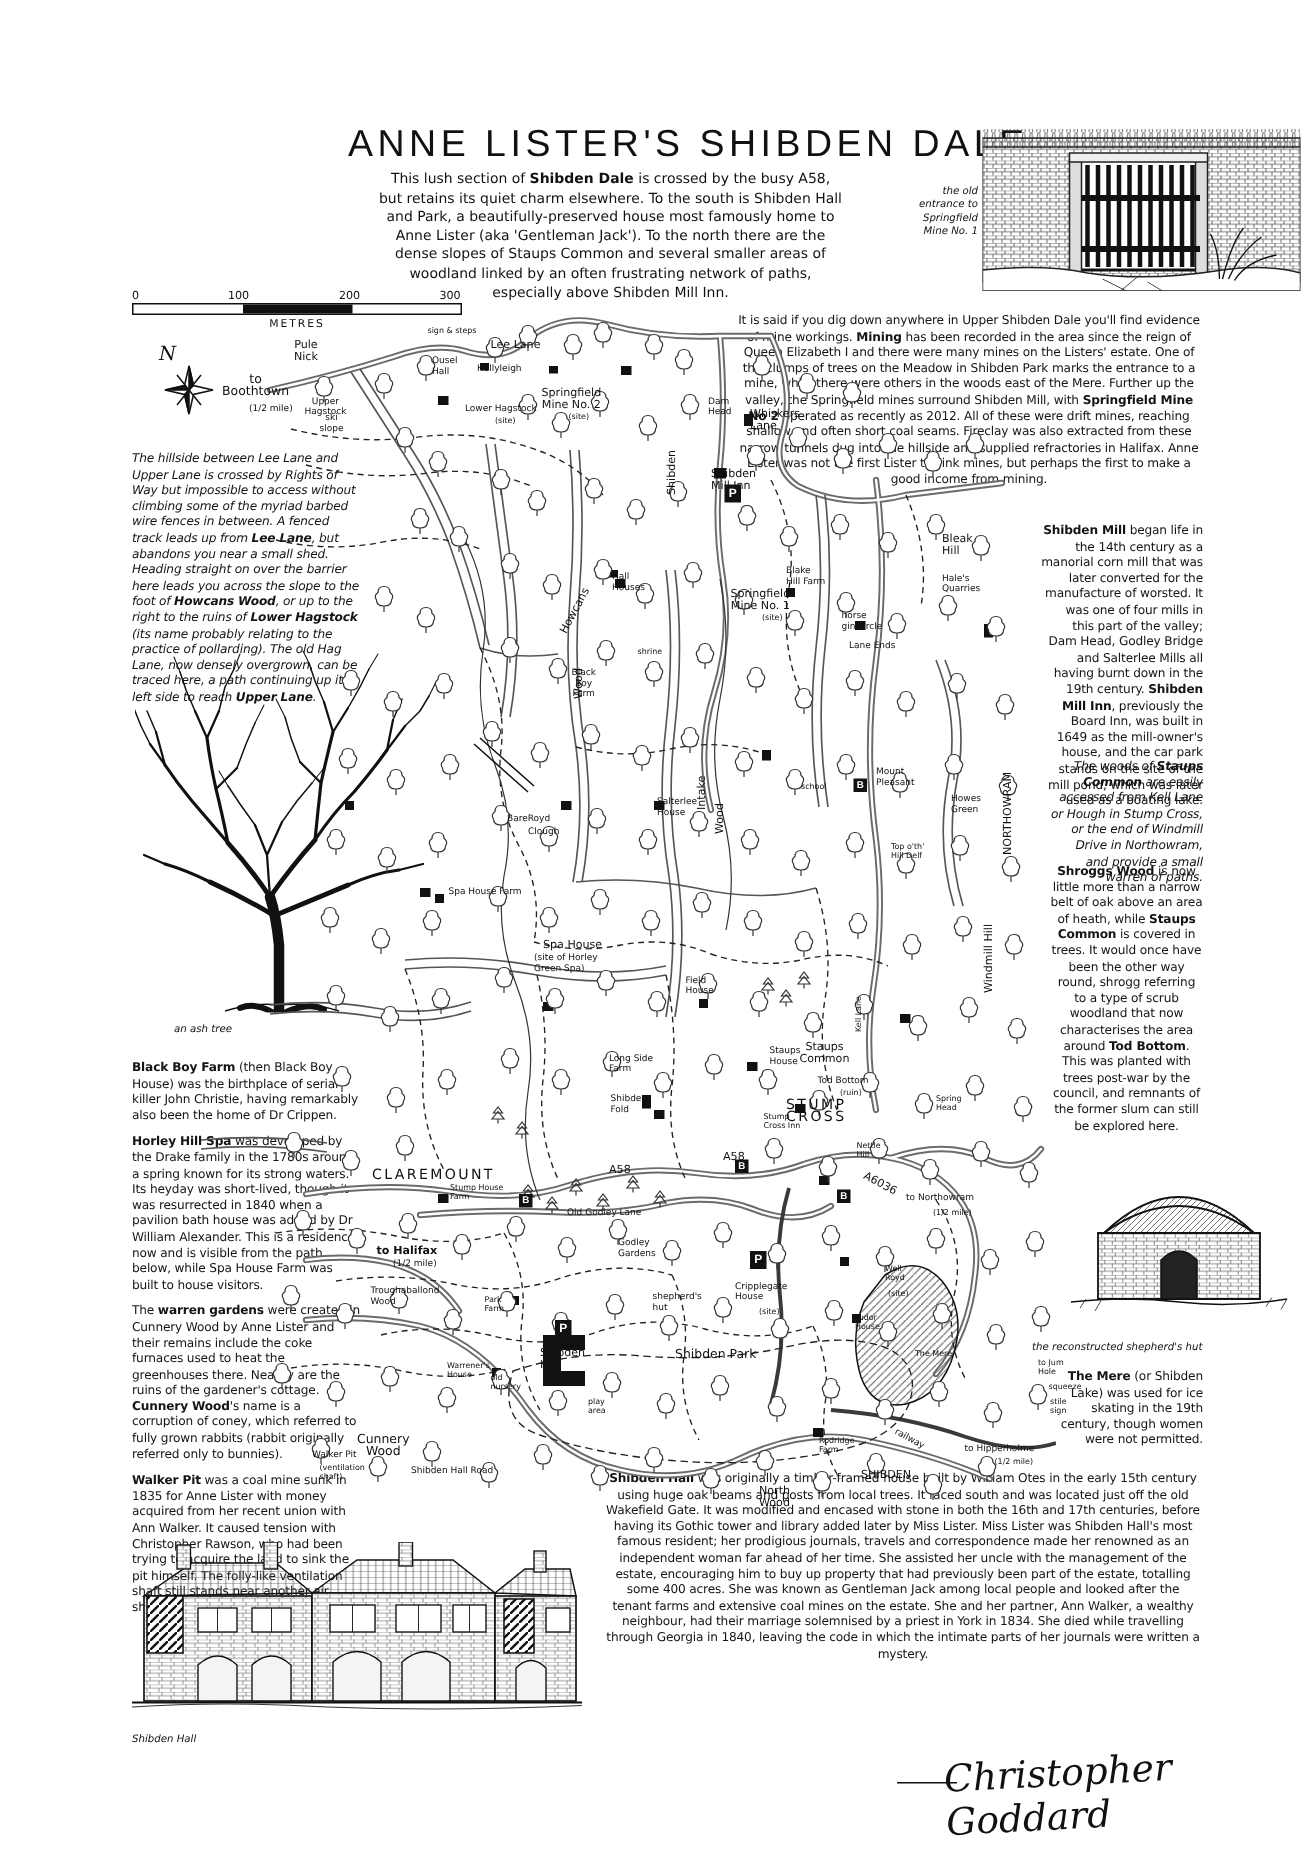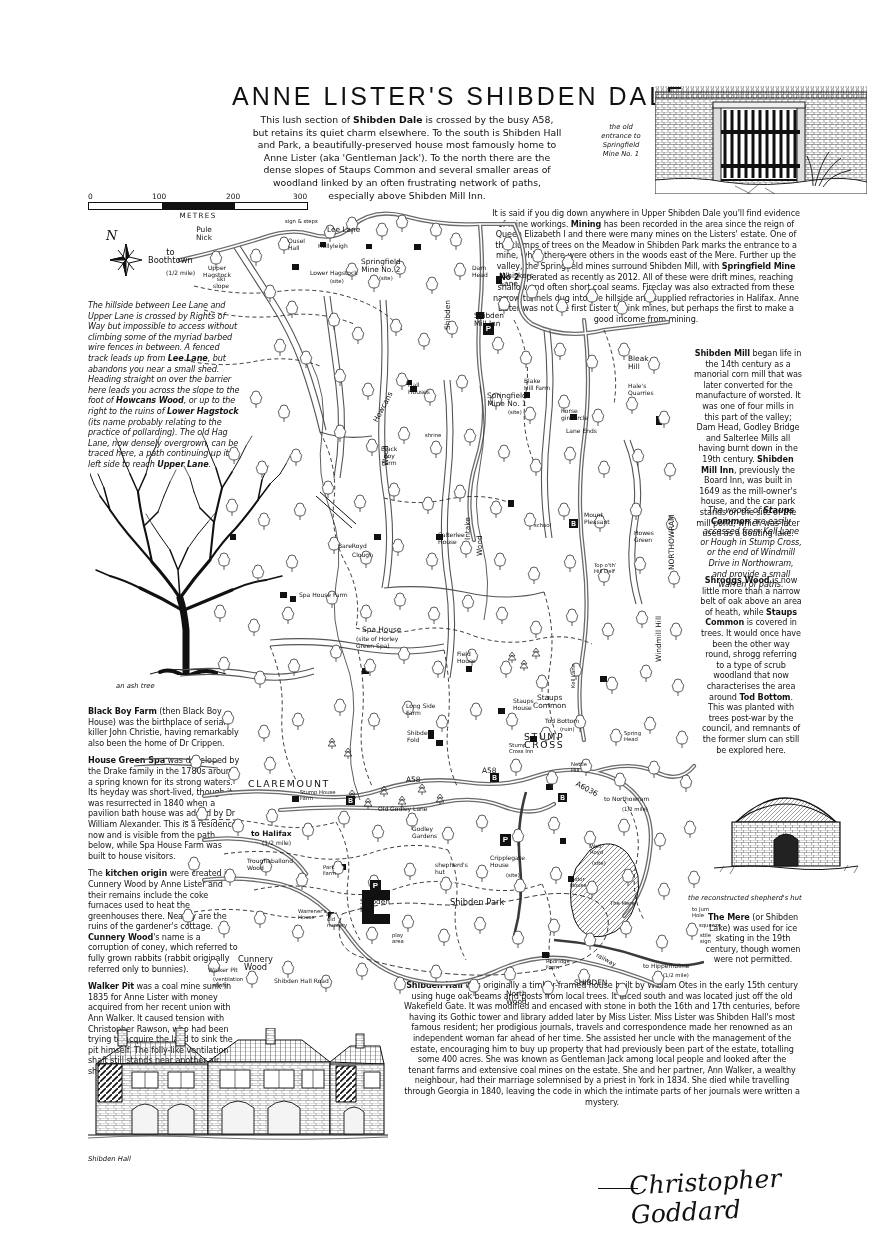--- a/index.html
+++ b/index.html
@@ -22,21 +22,21 @@
   .hand{
     font-family:"DejaVu Sans",sans-serif;
     font-size:8.1px;line-height:10.6px;color:#141414;
     letter-spacing:-0.1px;
   }
   .hand b{font-weight:bold;}
   .hand i{font-style:italic;}
   .blk{position:absolute;}
   .blk p{margin:0 0 7px 0;}
   .ctr{text-align:center;}
-  .rgt{text-align:center;}
+  .rgt{text-align:right;}
 
   
   #intro{
     position:absolute;left:252px;top:114px;width:310px;
     font-family:"DejaVu Sans",sans-serif;
     font-size:9.3px;line-height:12.6px;text-align:center;color:#111;
   }
   #intro b{font-weight:bold;}
 
   
@@ -205,22 +205,22 @@
                  M80 52 L86 40 M100 48 L94 36 M62 94 L56 84 M118 92 L126 82" stroke-width="0.7"></path>
       </g>
 
       <path d="M60 244 Q80 238 96 240 Q118 238 136 244" stroke="#111" stroke-width="1" fill="none"></path>
     </svg>
   </div>
   <div class="cap" style="left:116px;top:682px;">an ash tree</div>
 
   <div class="blk hand" style="left:88px;top:706px;width:152px;">
     <p><b>Black Boy Farm</b> (then Black Boy House) was the birthplace of serial killer John Christie, having remarkably also been the home of Dr Crippen.</p>
-    <p><b>House Green Spa</b> was developed by the Drake family in the 1780s around a spring known for its strong waters. Its heyday was short-lived, though it was resurrected in 1840 when a pavilion bath house was added by Dr William Alexander. This is a residence now and is visible from the path below, while Spa House Farm was built to house visitors.</p>
-    <p>The <b>kitchen origin</b> were created in Cunnery Wood by Anne Lister and their remains include the coke furnaces used to heat the greenhouses there. Nearby are the ruins of the gardener's cottage. <b>Cunnery Wood</b>'s name is a corruption of coney, which referred to fully grown rabbits (rabbit originally referred only to bunnies).</p>
+    <p><b>Horley Hill Spa</b> was developed by the Drake family in the 1780s around a spring known for its strong waters. Its heyday was short-lived, though it was resurrected in 1840 when a pavilion bath house was added by Dr William Alexander. This is a residence now and is visible from the path below, while Spa House Farm was built to house visitors.</p>
+    <p>The <b>warren gardens</b> were created in Cunnery Wood by Anne Lister and their remains include the coke furnaces used to heat the greenhouses there. Nearby are the ruins of the gardener's cottage. <b>Cunnery Wood</b>'s name is a corruption of coney, which referred to fully grown rabbits (rabbit originally referred only to bunnies).</p>
     <p><b>Walker Pit</b> was a coal mine sunk in 1835 for Anne Lister with money acquired from her recent union with Ann Walker. It caused tension with Christopher Rawson, who had been trying to acquire the land to sink the pit himself. The folly-like ventilation shaft still stands near another air shaft for Beacon Hill Railway Tunnel.</p>
   </div>
 
   <div class="blk hand ctr" style="left:492px;top:208px;width:308px;">
     <p>It is said if you dig down anywhere in Upper Shibden Dale you'll find evidence of mine workings. <b>Mining</b> has been recorded in the area since the reign of Queen Elizabeth I and there were many mines on the Listers' estate. One of the clumps of trees on the Meadow in Shibden Park marks the entrance to a mine, while there were others in the woods east of the Mere. Further up the valley, the Springfield mines surround Shibden Mill, with <b>Springfield Mine No 2</b> operated as recently as 2012. All of these were drift mines, reaching shallow and often short coal seams. Fireclay was also extracted from these narrow tunnels dug into the hillside and supplied refractories in Halifax. Anne Lister was not the first Lister to sink mines, but perhaps the first to make a good income from mining.</p>
   </div>
 
   <div class="blk hand rgt" style="left:694px;top:348px;width:108px;">
     <p><b>Shibden Mill</b> began life in the 14th century as a manorial corn mill that was later converted for the manufacture of worsted. It was one of four mills in this part of the valley; Dam Head, Godley Bridge and Salterlee Mills all having burnt down in the 19th century. <b>Shibden Mill Inn</b>, previously the Board Inn, was built in 1649 as the mill-owner's house, and the car park stands on the site of the mill pond, which was later used as a boating lake.</p>
   </div>

